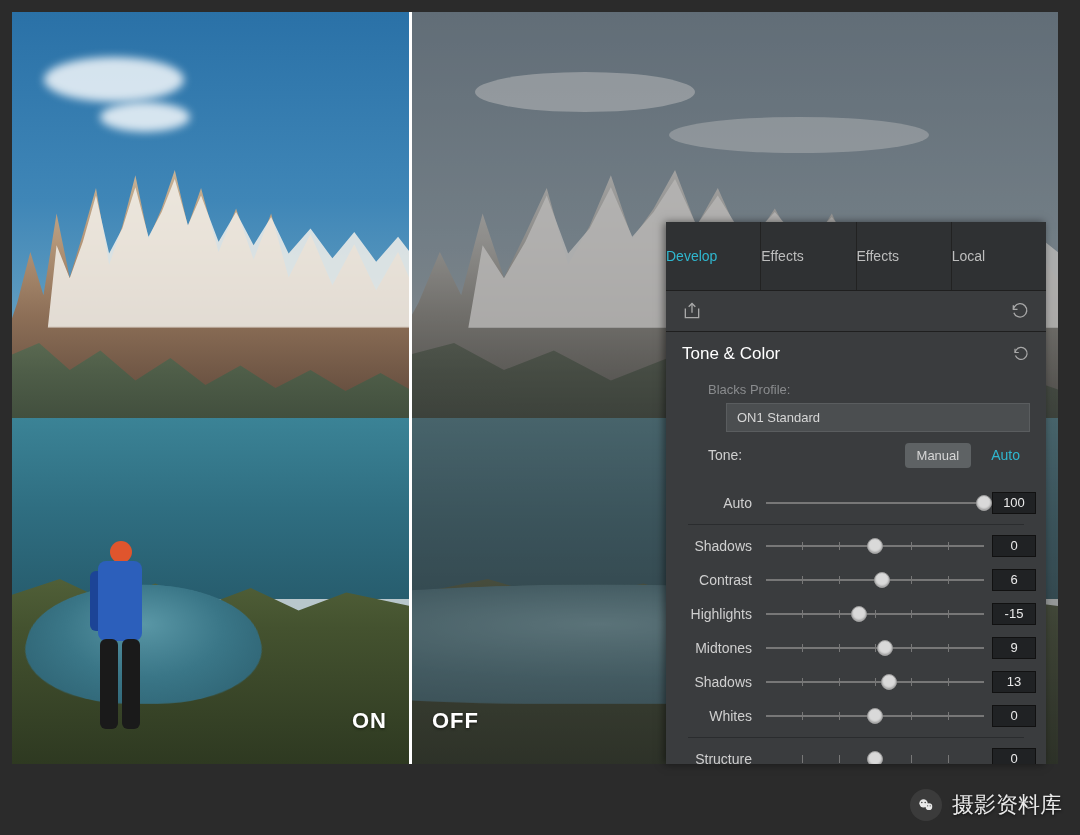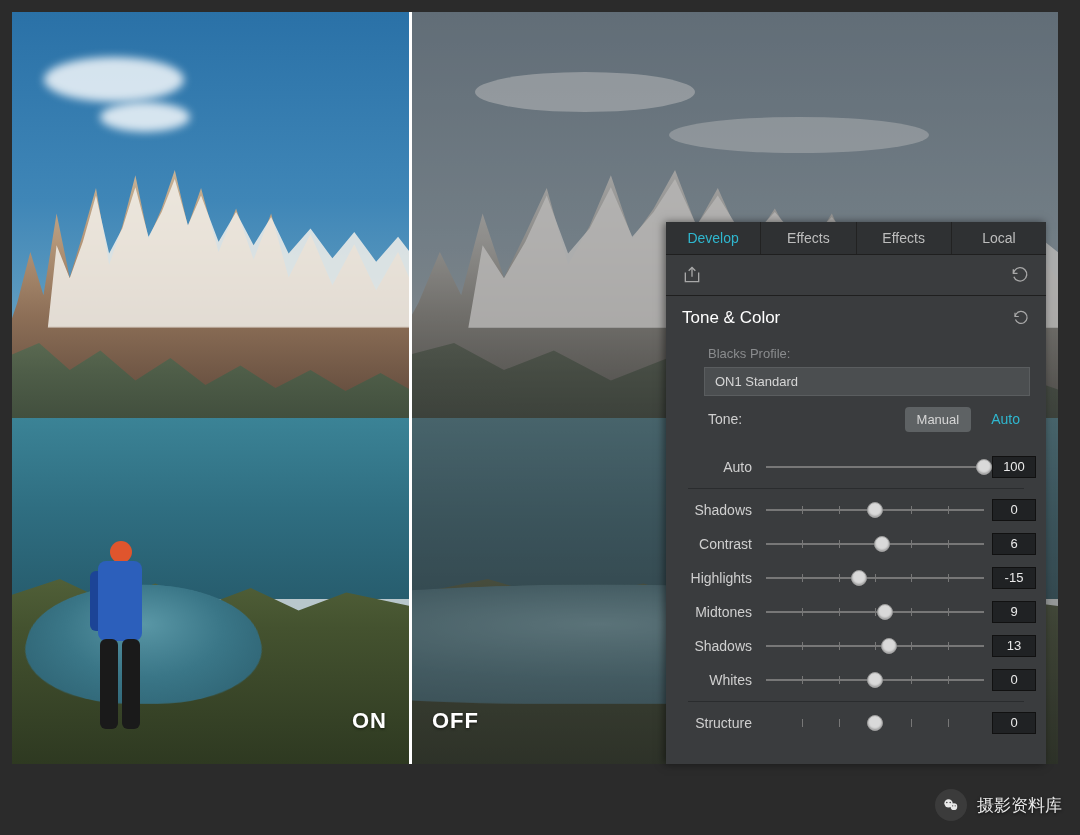--- a/index.html
+++ b/index.html
@@ -24,46 +24,46 @@
   .hiker .legL{left:20px;} .hiker .legR{left:42px;}
   .half { position:absolute; top:0; bottom:0; overflow:hidden; }
   .half.left{ left:0; width:398px; } .half.right{ left:398px; right:0; }
   .half.right .photo > * { filter:brightness(.78) saturate(.55) contrast(.92); }
   .divider{ position:absolute; left:397px; top:0; width:3px; height:100%; background:#fff; }
   .cmp-label{ position:absolute; bottom:30px; color:#fff; font-weight:700; font-size:22px; letter-spacing:1px; text-shadow:0 1px 3px rgba(0,0,0,.6);}
   .cmp-label.on{ left:340px; } .cmp-label.off{ left:420px; }
 
   .panel { position:absolute; right:12px; top:210px; width:380px; bottom:0; background:#3a3c3e; color:#cfcfcf; box-shadow:-2px 0 8px rgba(0,0,0,.5); display:flex; flex-direction:column; font-size:14px; }
   .tabs { display:flex; background:#2f3133; border-bottom:1px solid #1f1f1f; }
-  .tab { flex:1; text-align:center; padding:8px 0; cursor:pointer; color:#bdbdbd; border-right:1px solid #222; }
+  .tab { flex:1; padding:26px 0; cursor:pointer; color:#bdbdbd; border-right:1px solid #222; }
   .tab:last-child{border-right:none;}
   .tab.active { color:#2fb7cf; }
   .iconbar { display:flex; justify-content:space-between; align-items:center; padding:10px 16px; border-bottom:1px solid #1f1f1f; }
   .ico { width:20px; height:20px; cursor:pointer; stroke:#a8a8a8; fill:none; }
   .section-head { display:flex; justify-content:space-between; align-items:center; padding:12px 16px; color:#ffffff; font-size:17px; }
   .sub { padding:0 16px 8px 16px; }
   .sub-label { color:#8a8c8e; font-size:13px; padding:6px 0 6px 26px; }
-  .profile-box { margin-left:22px; background:#4b4e50; border:1px solid #5a5d5f; padding:6px 10px; font-size:13px; color:#d6d6d6; cursor:pointer; }
+  .profile-box { margin-left:44px; background:#4b4e50; border:1px solid #5a5d5f; padding:6px 10px; font-size:13px; color:#d6d6d6; cursor:pointer; }
   .tone-row { display:flex; align-items:center; gap:10px; padding:10px 0 6px 26px; }
   .seg { display:flex; border-radius:4px; overflow:hidden; margin-left:auto; }
   .seg-btn { padding:5px 12px; font-size:13px; background:#46494b; color:#d6d6d6; cursor:pointer; }
   .seg-btn.active { background:#5e6264; }
   .seg-auto { color:#2fb7cf; padding:5px 10px; cursor:pointer; }
   .sliders { padding:4px 10px 12px 10px; overflow:hidden; }
   .srow { display:flex; align-items:center; height:34px; }
   .srow .lab { width:82px; text-align:right; font-size:14px; color:#cfcfcf; padding-right:6px;}
   .srow.first .lab{ text-align:right;}
   .track { position:relative; flex:1; height:20px; margin:0 8px; cursor:pointer;}
   .track .line{ position:absolute; left:0; right:0; top:50%; height:2px; background:#777; transform:translateY(-50%);}    
   .track .ticks{ position:absolute; top:50%; width:1px; height:8px; background:#777; transform:translateY(-50%);}    
   .thumb{ position:absolute; top:50%; width:16px; height:16px; border-radius:50%; background:#d9d9d9; border:1px solid #999; transform:translate(-50%,-50%); box-shadow:inset 0 -1px 2px rgba(0,0,0,.3);}    
   .valbox{ width:44px; height:22px; background:#202224; border:1px solid #111; color:#eaeaea; text-align:center; font-size:13px; line-height:20px;}
   .divline{ height:1px; background:#2a2c2e; margin:4px 12px;}
 
-  .watermark{ position:absolute; right:18px; bottom:14px; display:flex; align-items:center; gap:10px; color:#e9e9e9; font-size:17px; text-shadow:0 1px 3px rgba(0,0,0,.7);margin-top:37px;}
+  .watermark{ position:absolute; right:18px; bottom:14px; display:flex; align-items:center; gap:10px; color:#e9e9e9; font-size:22px; text-shadow:0 1px 3px rgba(0,0,0,.7);margin-top:37px;}
   .wmicon{ width:32px; height:32px; border-radius:50%; background:#3b3b3b; display:flex; align-items:center; justify-content:center;}
 </style>
 </head>
 <body>
 
 <div class="canvas">
 
   <div class="half left">
     <div class="photo">
       <div class="sky"></div>

